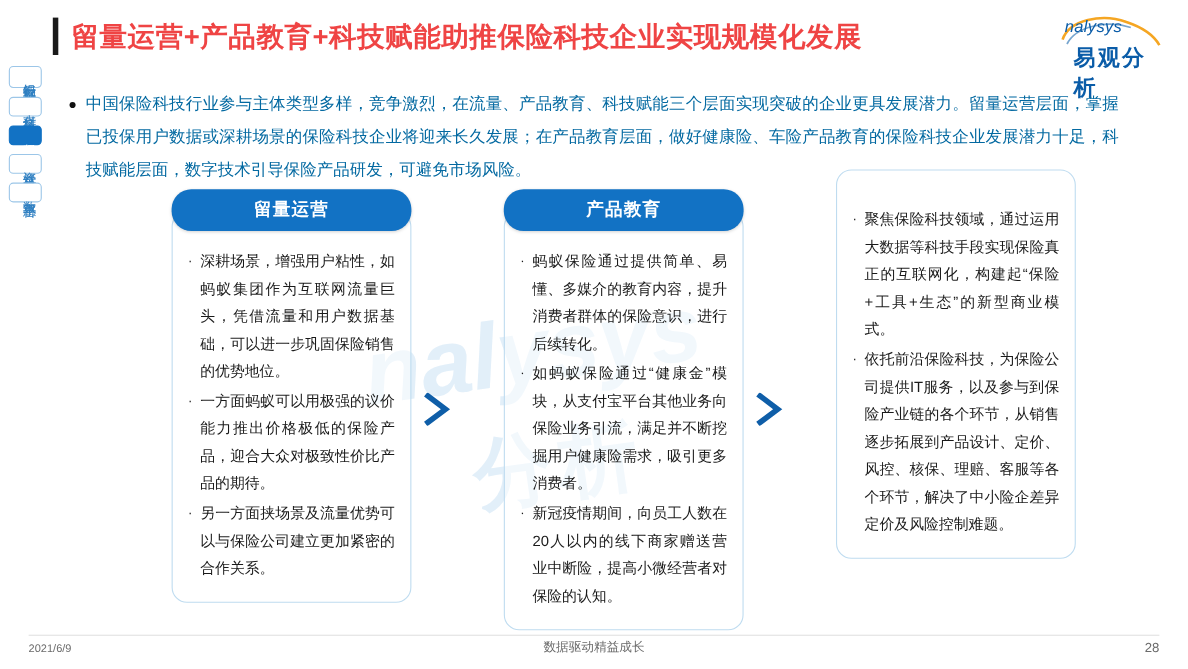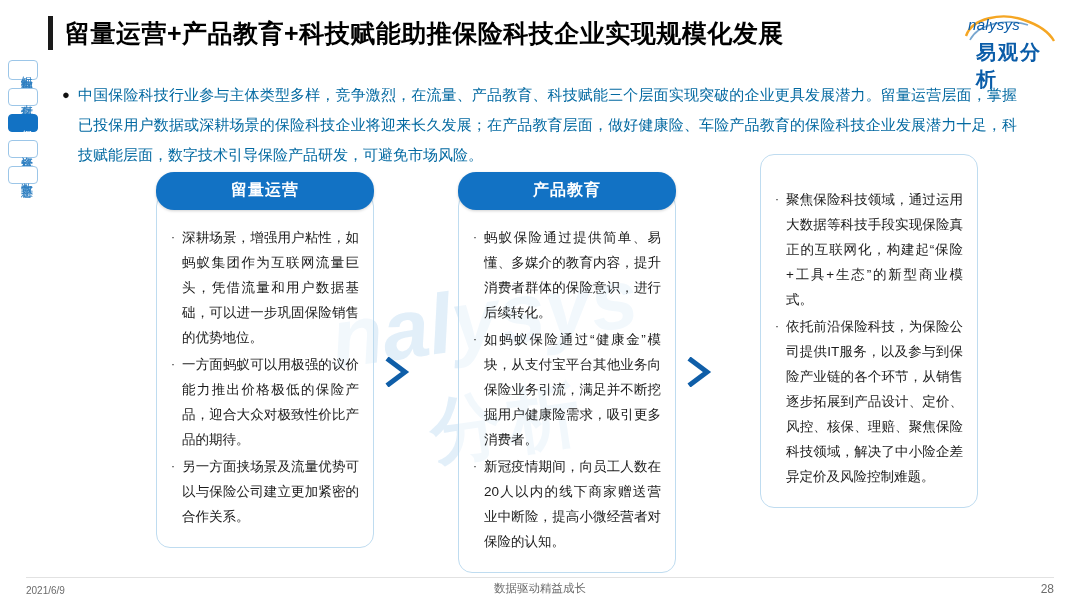--- a/index.html
+++ b/index.html
@@ -27,21 +27,21 @@
   .title-rule {
     width: 5px;
     height: 34px;
     background: #1a1a1a;
     margin-right: 12px;
   }
   .title-text {
     font-size: 25px;
     font-weight: bold;
     letter-spacing: 0.5px;
-    color: #000000;
+    color: #ef4444;
     white-space: nowrap;
   }
 
   
   .logo {
     position: absolute;
     right: 22px;
     top: 14px;
     width: 96px;
     height: 46px;
@@ -338,21 +338,21 @@
 
   <div class="col">
     <div class="col-body">
       <ul>
         <li>
             <span class="li-dot">·</span>
             <span>聚焦保险科技领域，通过运用大数据等科技手段实现保险真正的互联网化，构建起“保险+工具+生态”的新型商业模式。</span>
           </li>
         <li>
             <span class="li-dot">·</span>
-            <span>依托前沿保险科技，为保险公司提供IT服务，以及参与到保险产业链的各个环节，从销售逐步拓展到产品设计、定价、风控、核保、理赔、聚焦保险科技领域，解决了中小险企差异定价及风险控制难题。</span>
+            <span>依托前沿保险科技，为保险公司提供IT服务，以及参与到保险产业链的各个环节，从销售逐步拓展到产品设计、定价、风控、核保、理赔、客服等各个环节，解决了中小险企差异定价及风险控制难题。</span>
           </li>
       </ul>
     </div>
   </div>
 
 </div>
 
 <div class="footer-rule"></div>
 <div class="footer-date">2021/6/9</div>
 <div class="footer-center">数据驱动精益成长</div>

